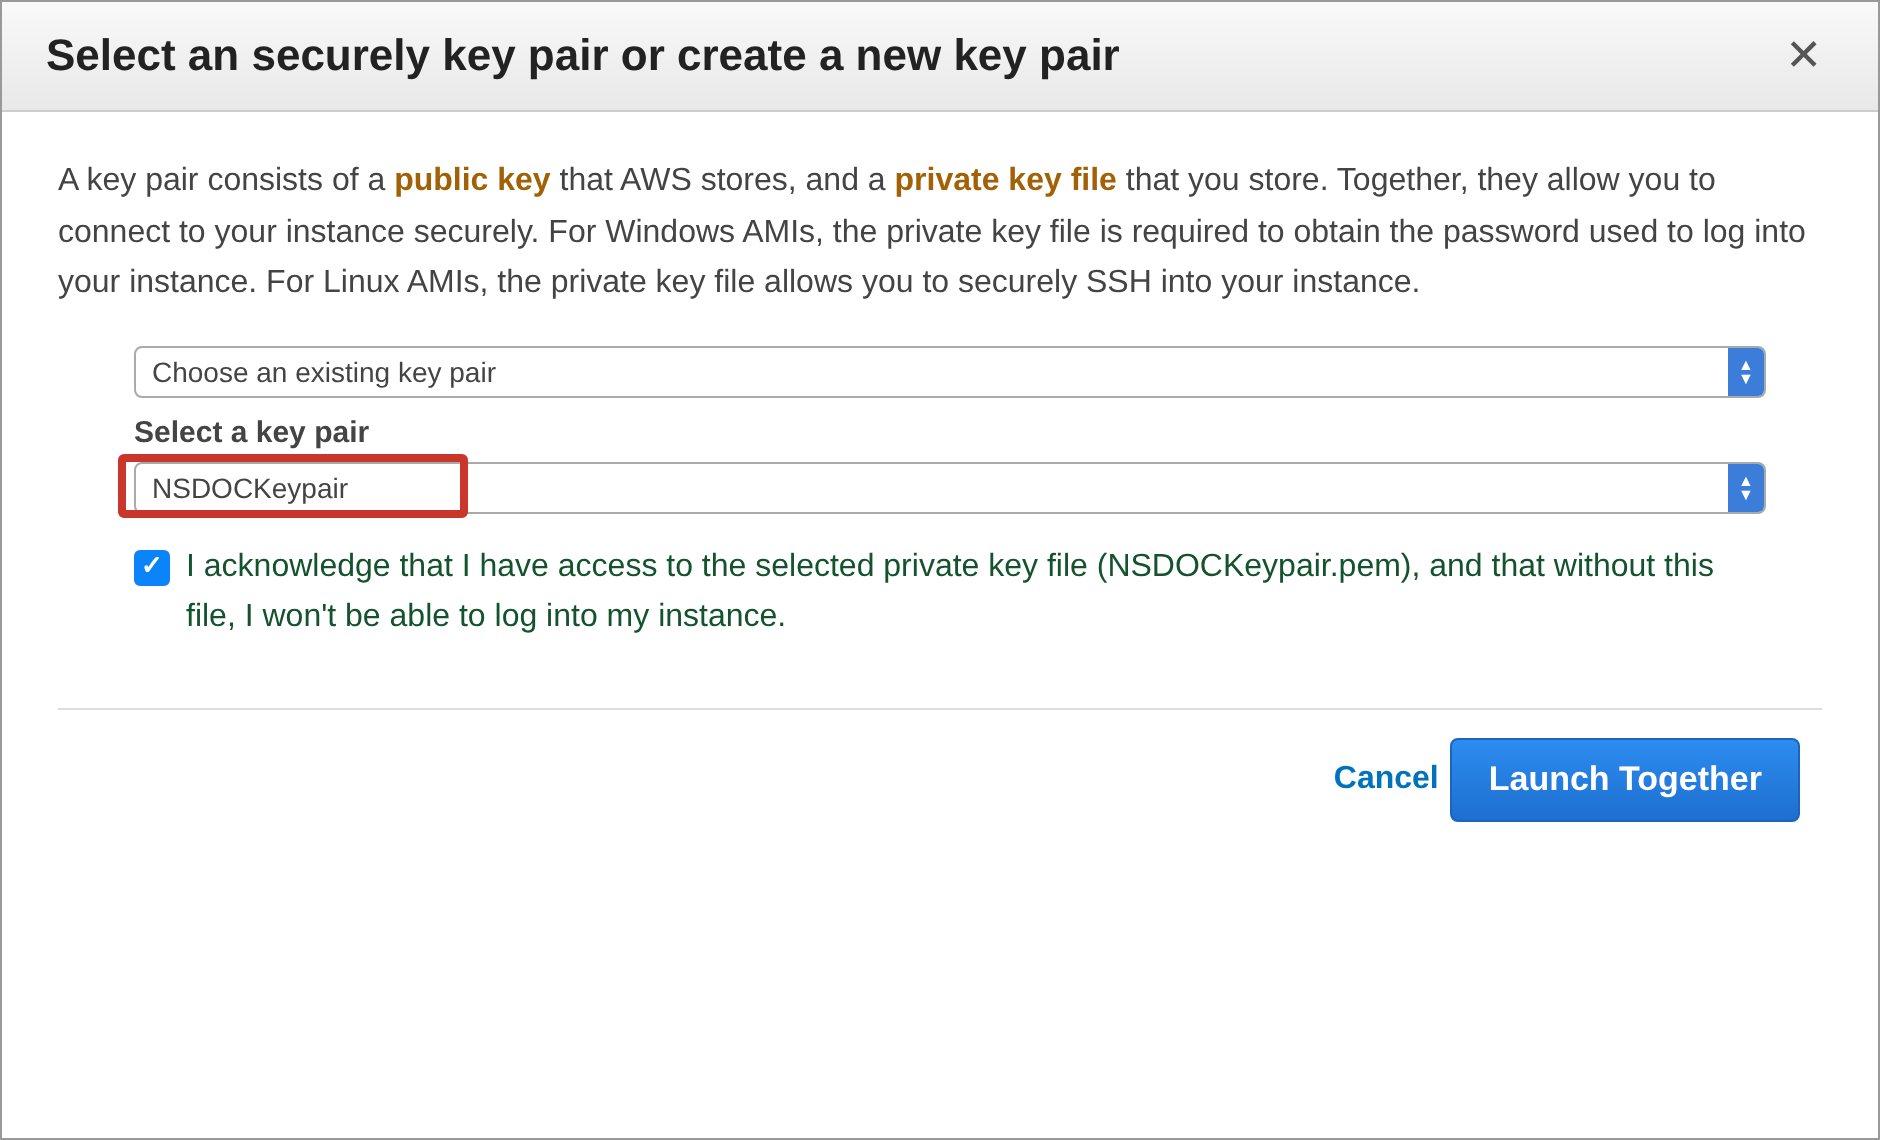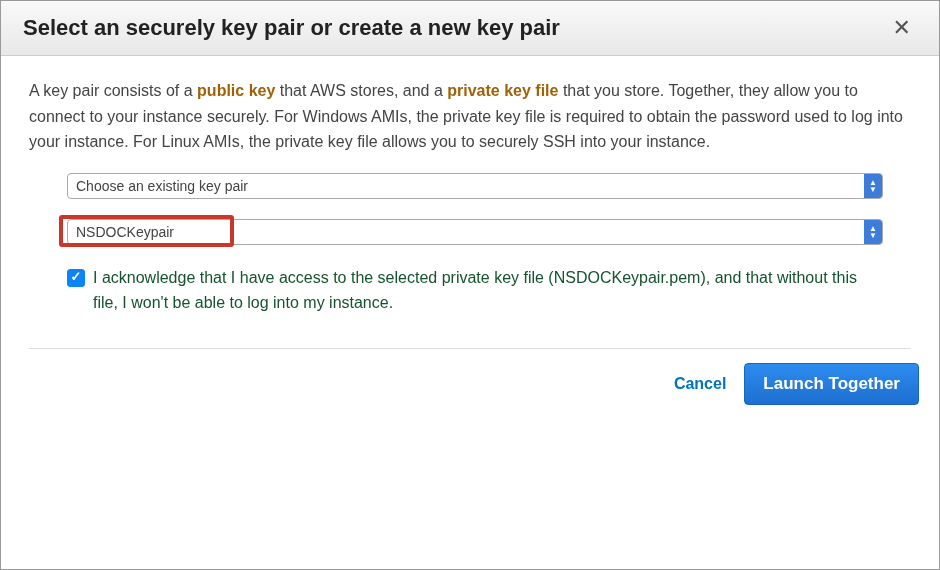--- a/index.html
+++ b/index.html
@@ -54,21 +54,21 @@
       position: relative;
       width: 100%;
       background: #fff;
       border: 1px solid #aaa;
       border-radius: 4px;
       height: 26px;
       display: flex;
       align-items: center;
       padding-left: 8px;
       font-size: 14px;
-      margin-bottom: 20px;
+      margin-bottom: 6px;
     }
     .select-arrows {
       position: absolute;
       right: 0;
       top: 0;
       bottom: 0;
       width: 18px;
       background: #3b7dd8;
       border-radius: 0 3px 3px 0;
       display: flex;
@@ -125,22 +125,22 @@
     .ack-text { color: #14532d; }
     .divider {
       border: none;
       border-top: 1px solid #ddd;
       margin: 22px 28px 14px 28px;
     }
     .modal-footer {
       display: flex;
       justify-content: flex-end;
       align-items: center;
-      gap: 18px;
-      padding: 0 20px 20px 28px;
+      gap: 6px;
+      padding: 0 39px 20px 28px;
     }
     .cancel-link {
       color: #0073bb;
       font-weight: bold;
       font-size: 16px;
       cursor: pointer;
     }
     .launch-button {
       background: linear-gradient(to bottom, #2d8cf0, #1d6fcf);
       color: #fff;
@@ -169,20 +169,21 @@
 
   <div class="select-wrapper">
     <div class="custom-select">
       <span>Choose an existing key pair</span>
       <div class="select-arrows">
         <div>▲</div>
           <div>▼</div>
       </div>
     </div>
 
+    <span class="field-label">Select a key pair</span>
 
     <div class="highlighted-select">
       <div class="highlight-box"></div>
       <div class="custom-select">
         <span>NSDOCKeypair</span>
         <div class="select-arrows">
           <div>▲</div>
             <div>▼</div>
         </div>
       </div>

